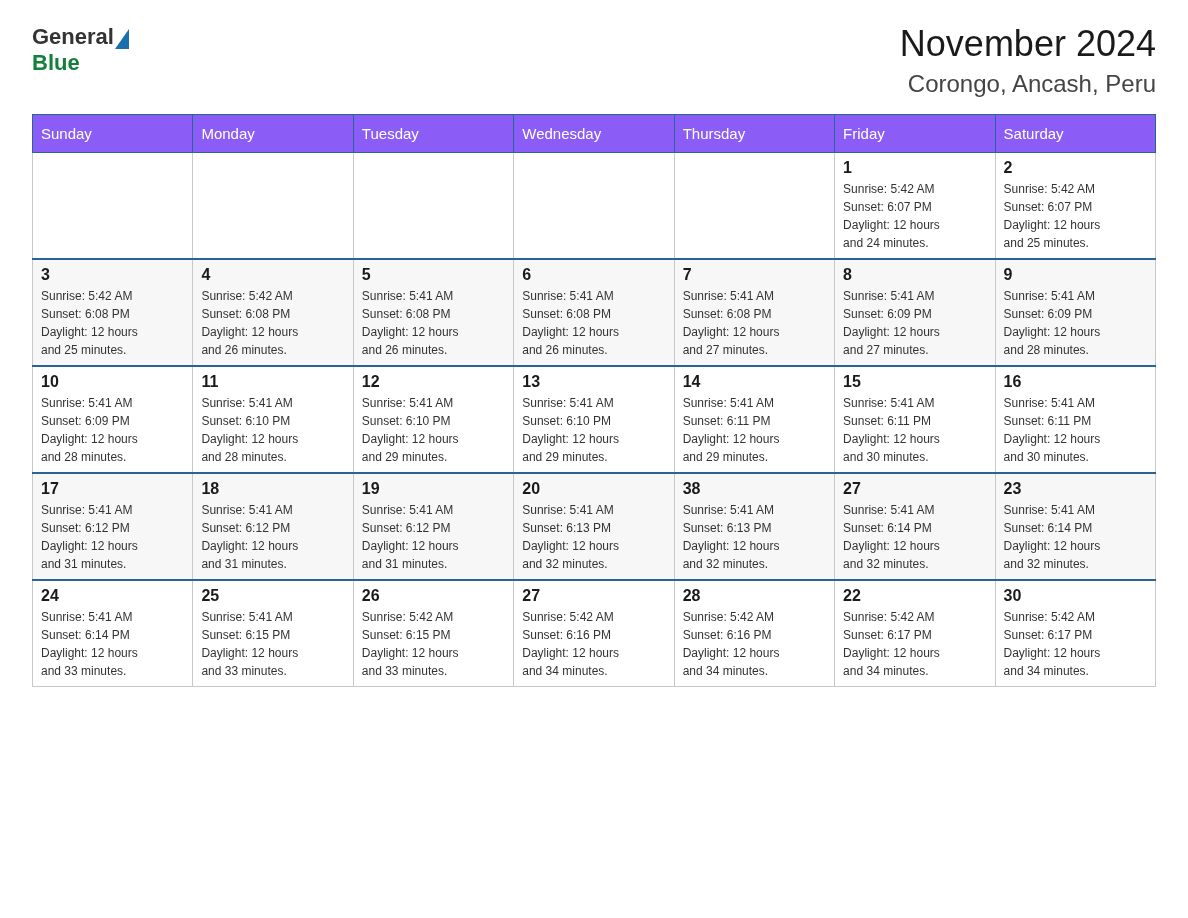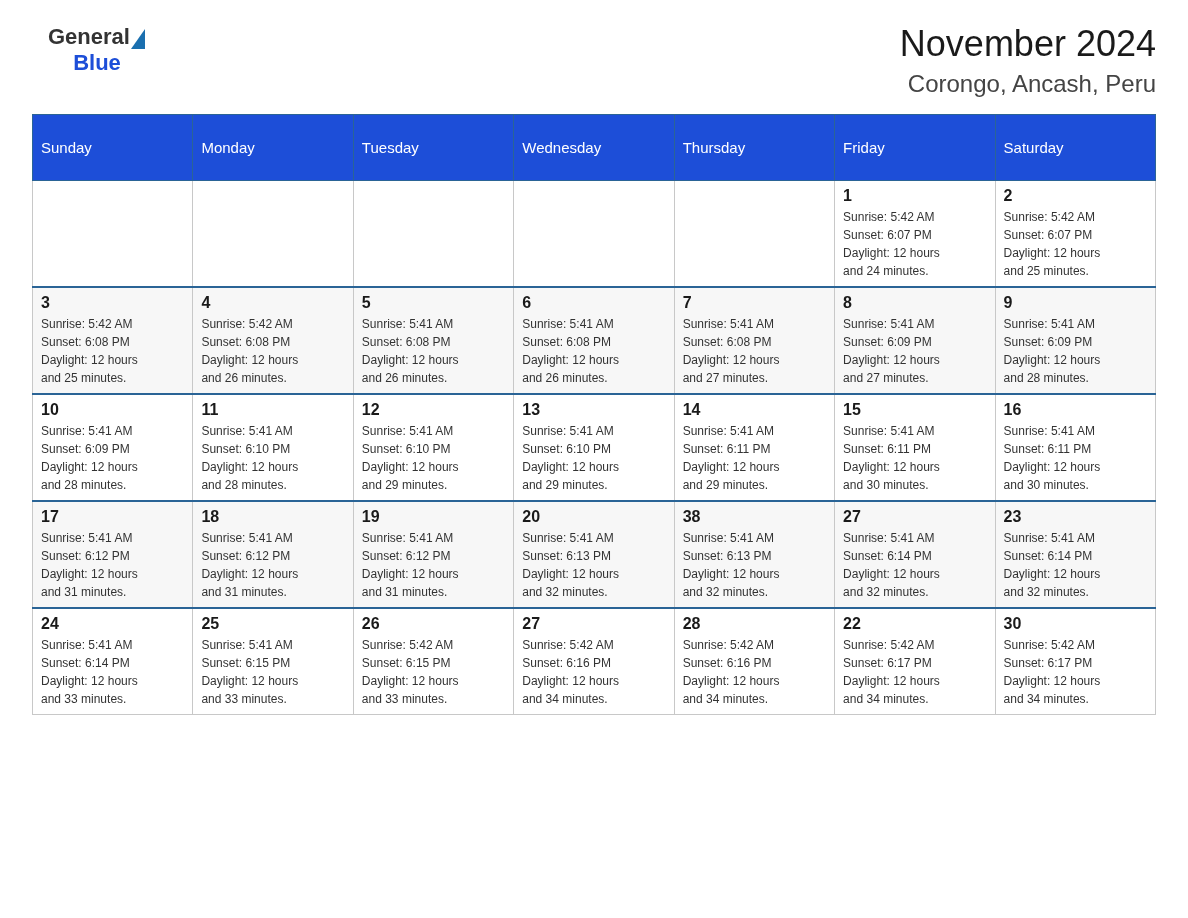--- a/index.html
+++ b/index.html
@@ -13,43 +13,42 @@
     }
     .header-section {
       display: flex;
       justify-content: space-between;
       align-items: flex-start;
       margin-bottom: 16px;
     }
     .logo {
       display: flex;
       flex-direction: column;
-      align-items: center;
-      margin-left: 16px;
+      align-items: flex-start;
     }
     .logo-text {
       display: flex;
       align-items: center;
       font-size: 22px;
       font-weight: bold;
       color: #333;
     }
     .logo-general { color: #333; font-weight: bold; }
     .logo-triangle {
       width: 0;
       height: 0;
       border-left: 14px solid transparent;
       border-bottom: 20px solid #1a6faf;
       display: inline-block;
       margin: 0 1px;
       position: relative;
       top: 2px;
     }
     .logo-blue {
-      color: #1d4ed8;
+      color: #15803d;
       font-size: 22px;
       font-weight: bold;
       margin-top: 0px;
     }
     .logo-subrow {
       display: flex;
       align-items: center;
     }
     .title-section {
       text-align: right;
@@ -64,23 +63,23 @@
       font-size: 24px;
       color: #444;
       margin-top: 6px;
     }
     .calendar-table {
       width: 100%;
       border-collapse: collapse;
       border: 1px solid #b0b0b0;
     }
     .calendar-table th {
-      background-color: #1d4ed8;
+      background-color: #8b5cf6;
       color: #fff;
-      padding: 24px 8px;
+      padding: 10px 8px;
       font-size: 15px;
       font-weight: normal;
       text-align: left;
       border: 1px solid #2a6496;
       margin-left: 32px;
     }
     .calendar-table td {
       border: 1px solid #c8c8c8;
       vertical-align: top;
       padding: 6px 8px;

